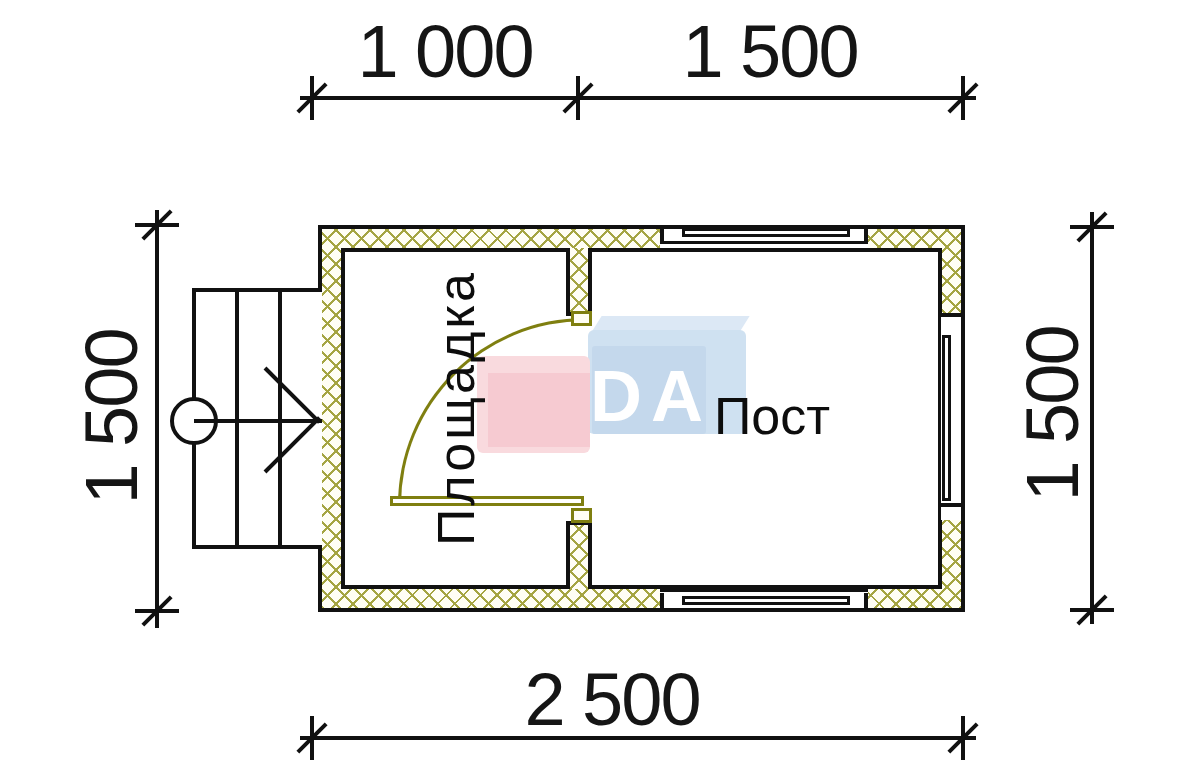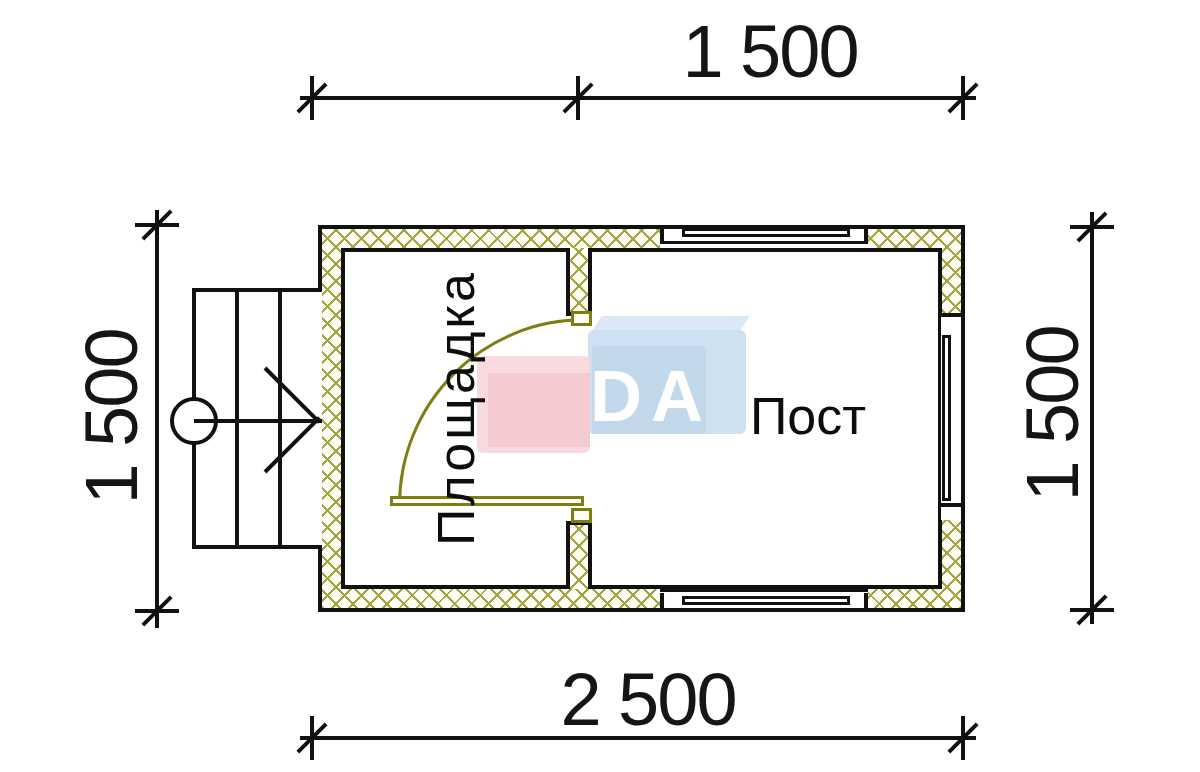--- a/index.html
+++ b/index.html
@@ -95,32 +95,33 @@
       <div class="slash"></div>
     </div>
   <div class="tick z1" style="left:578px;top:98px;">
       <div class="bar"></div>
       <div class="slash"></div>
     </div>
   <div class="tick z1" style="left:963px;top:98px;">
       <div class="bar"></div>
       <div class="slash"></div>
     </div>
+  <div class="dimtext z1" style="left:445px;top:52px;">1 000</div>
   <div class="dimtext z1" style="left:770px;top:52px;">1 500</div>
 
   <div class="dimline z1" style="left:300px;top:736px;width:676px;height:4px;"></div>
   <div class="tick z1" style="left:312px;top:738px;">
       <div class="bar"></div>
       <div class="slash"></div>
     </div>
   <div class="tick z1" style="left:963px;top:738px;">
       <div class="bar"></div>
       <div class="slash"></div>
     </div>
-  <div class="dimtext z1" style="left:648px;top:700px;">2 500</div>
+  <div class="dimtext z1" style="left:612px;top:700px;">2 500</div>
 
   <div class="dimline z1" style="left:155px;top:210px;width:4px;height:418px;"></div>
   <div class="tick vdim z1" style="left:157px;top:225px;">
       <div class="bar"></div>
       <div class="slash"></div>
     </div>
   <div class="tick vdim z1" style="left:157px;top:611px;">
       <div class="bar"></div>
       <div class="slash"></div>
     </div>
@@ -173,15 +174,15 @@
   <div class="abs door-jamb z2" style="left:571px;top:508px;"></div>
 
   <div class="wm wm-blue-top z3"></div>
   <div class="wm wm-blue z3"></div>
   <div class="wm wm-blue-inner z3"></div>
   <div class="wm wm-pink z3"></div>
   <div class="wm wm-pink-inner z3"></div>
   <div class="wm wm-text wm-da z3">DA</div>
 
   <div class="room-label rot z4" style="left:456px;top:408px;">Площадка</div>
-  <div class="room-label hor z4" style="left:808px;top:416px;">Пост</div>
+  <div class="room-label hor z4" style="left:772px;top:416px;">Пост</div>
 
 </div>
 
 </body></html>

